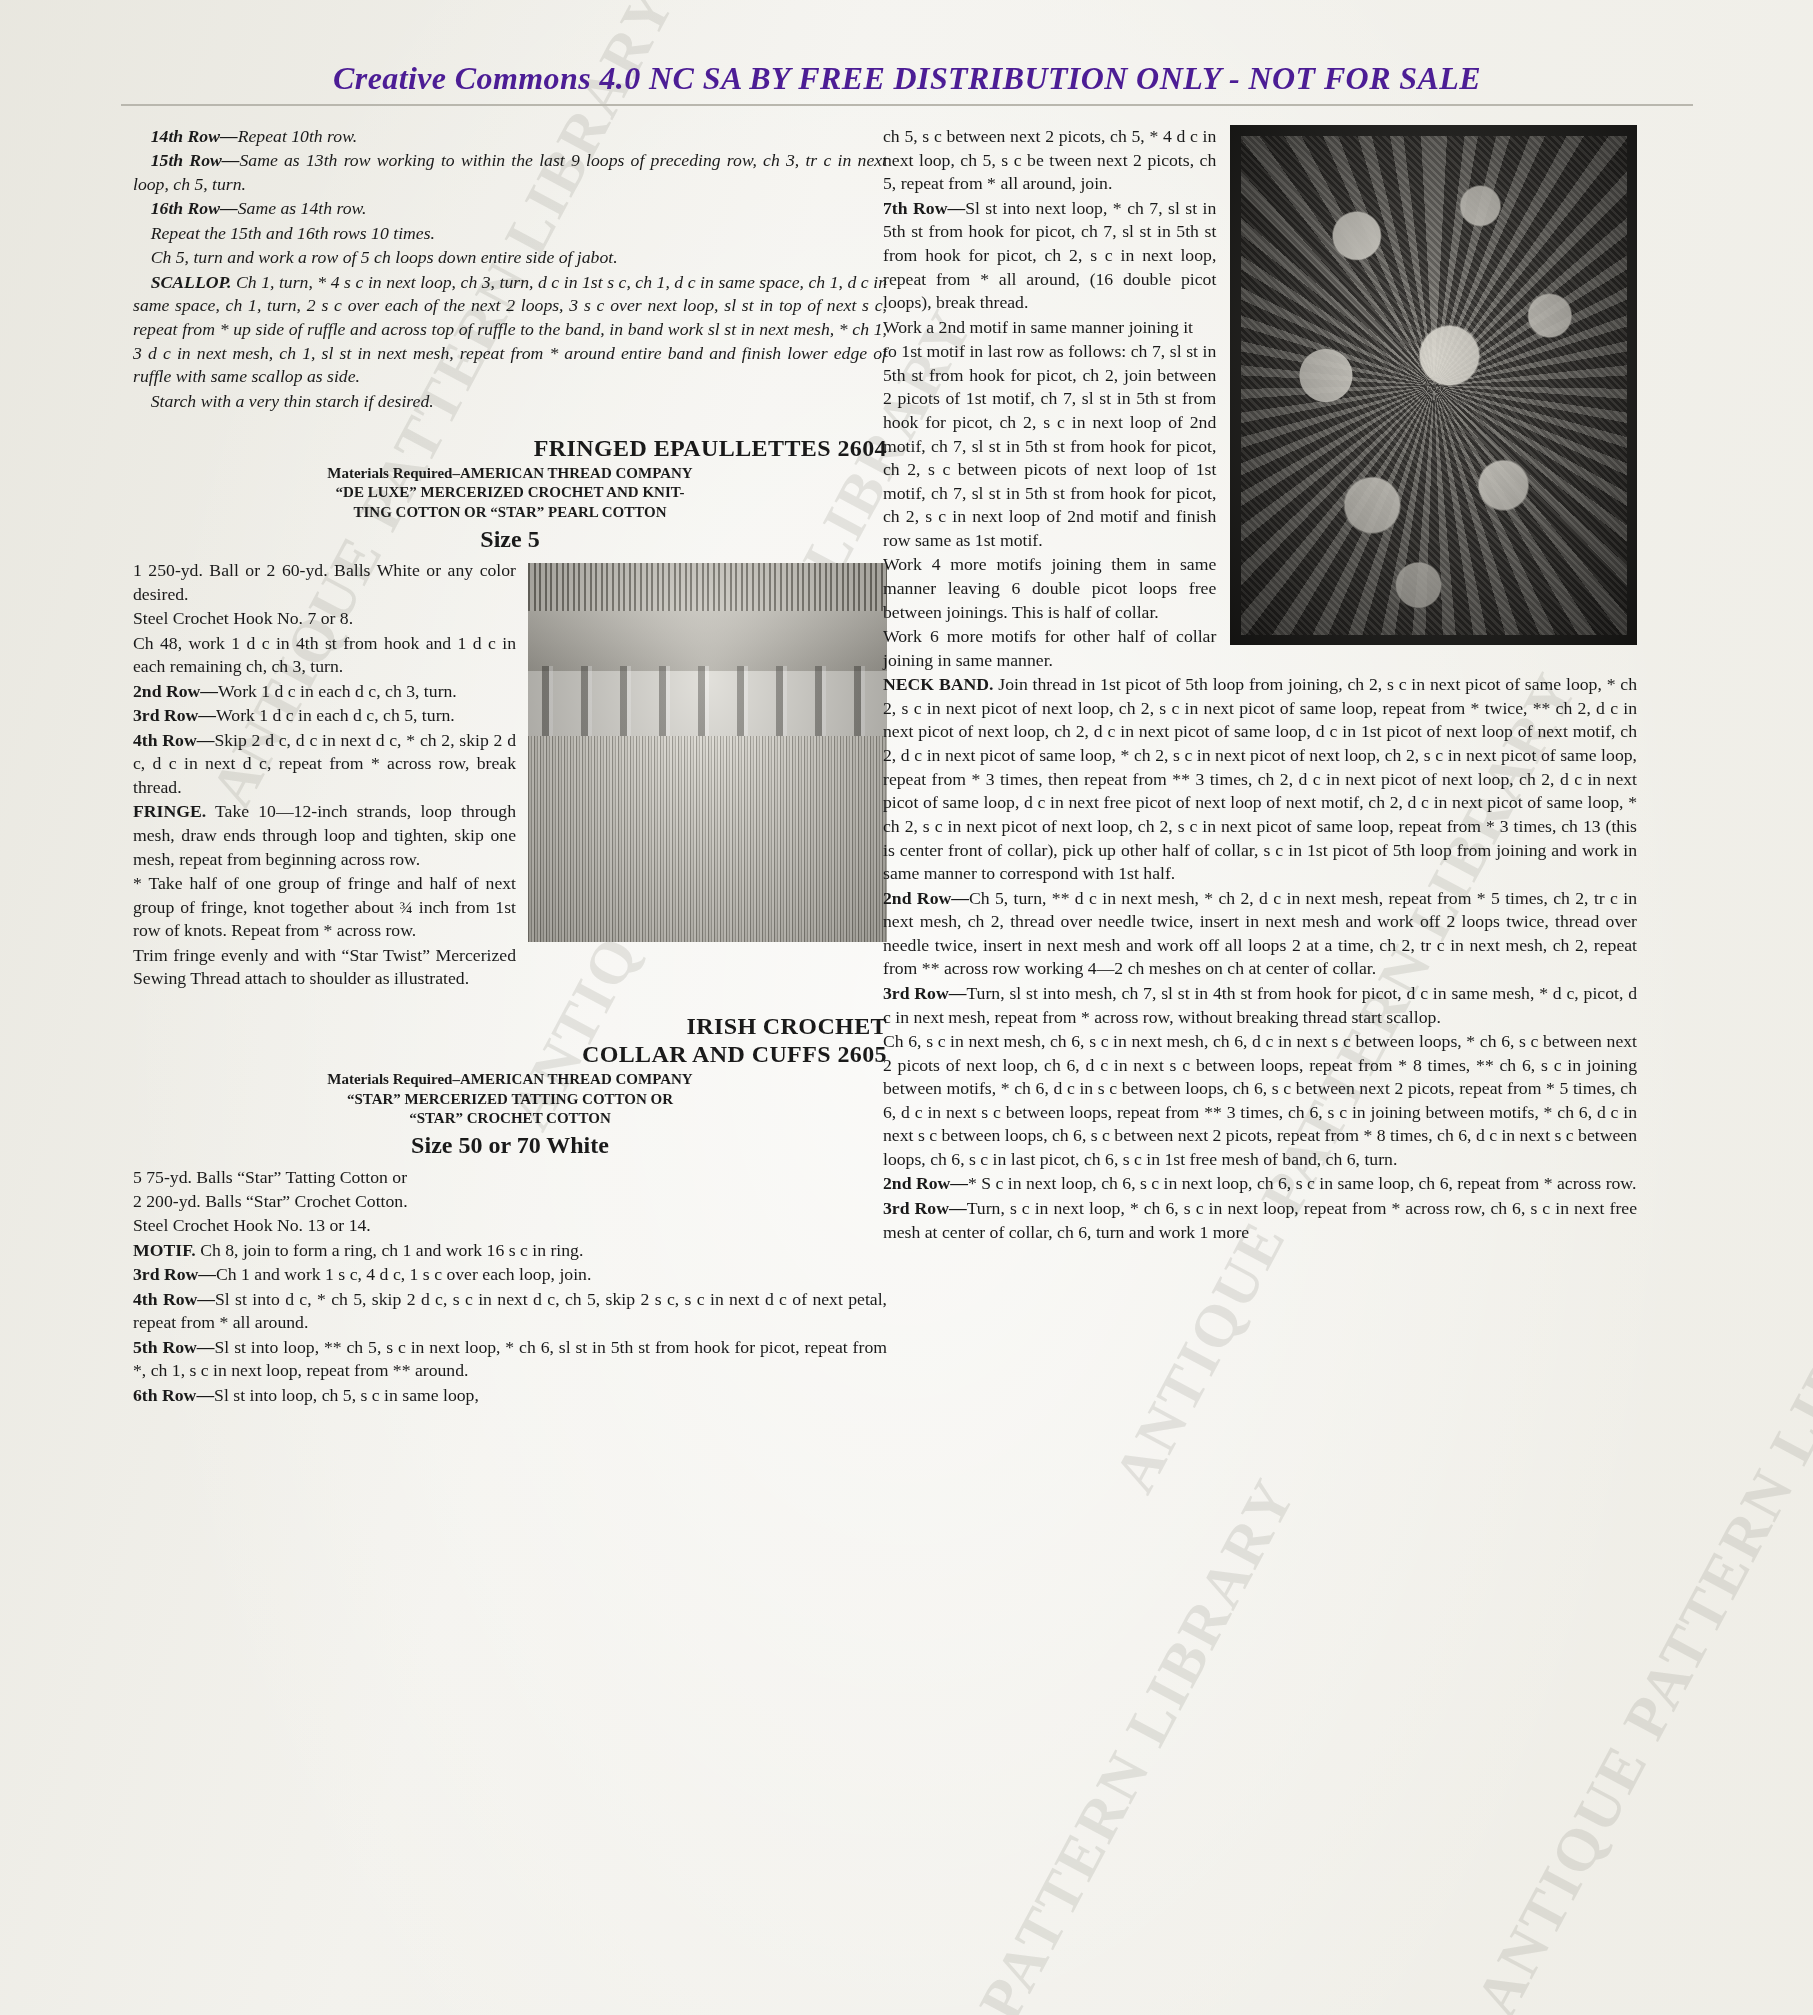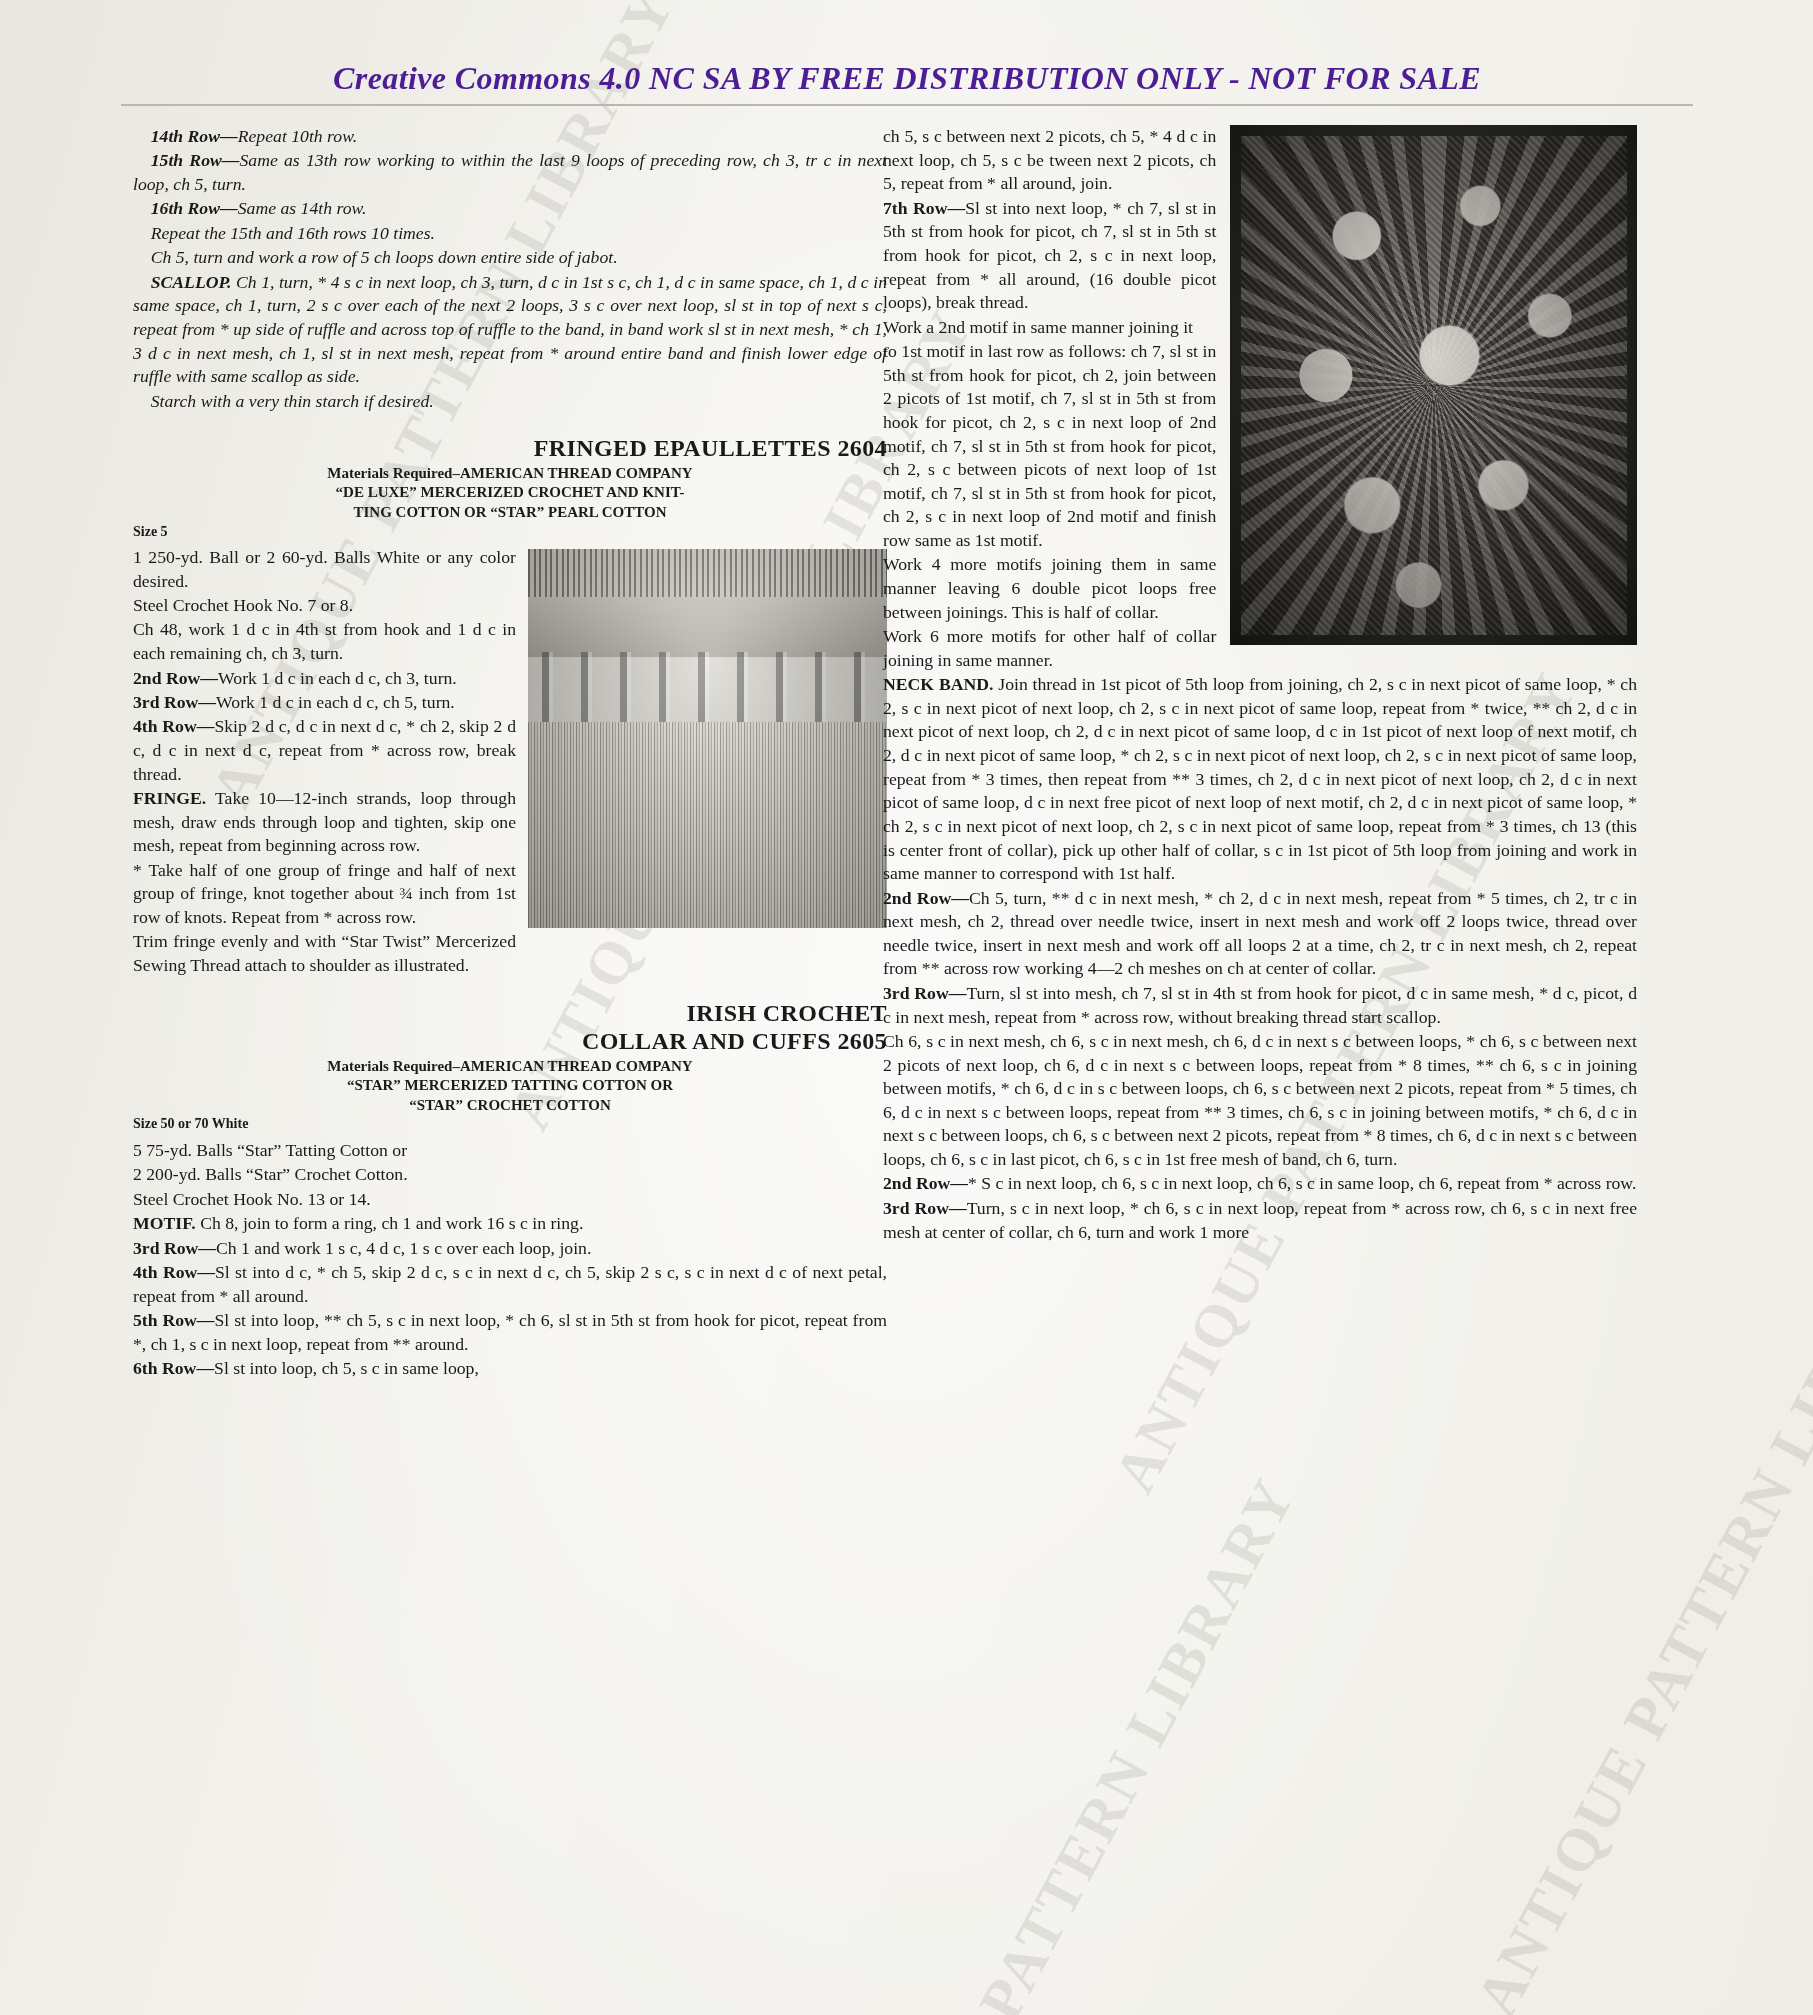--- a/index.html
+++ b/index.html
@@ -94,23 +94,23 @@
     line-height: 1.12;
   }
   .hdr-sub {
     text-align: center;
     font-weight: bold;
     font-size: 15px;
     line-height: 1.2;
     margin: 1.6px 0 0 0;
   }
   .hdr-size {
-    text-align: left;
-    font-weight: bold;
-    font-size: 14px;
+    text-align: center;
+    font-weight: bold;
+    font-size: 24px;
     margin: 1.6px 0 4.8px 0;
   }
 
   
   .fringe-wrap { position: relative; }
   .fringe-img {
     float: right;
     width: 359px;
     height: 379px;
     margin: 3.2px 0 4px 12px;

